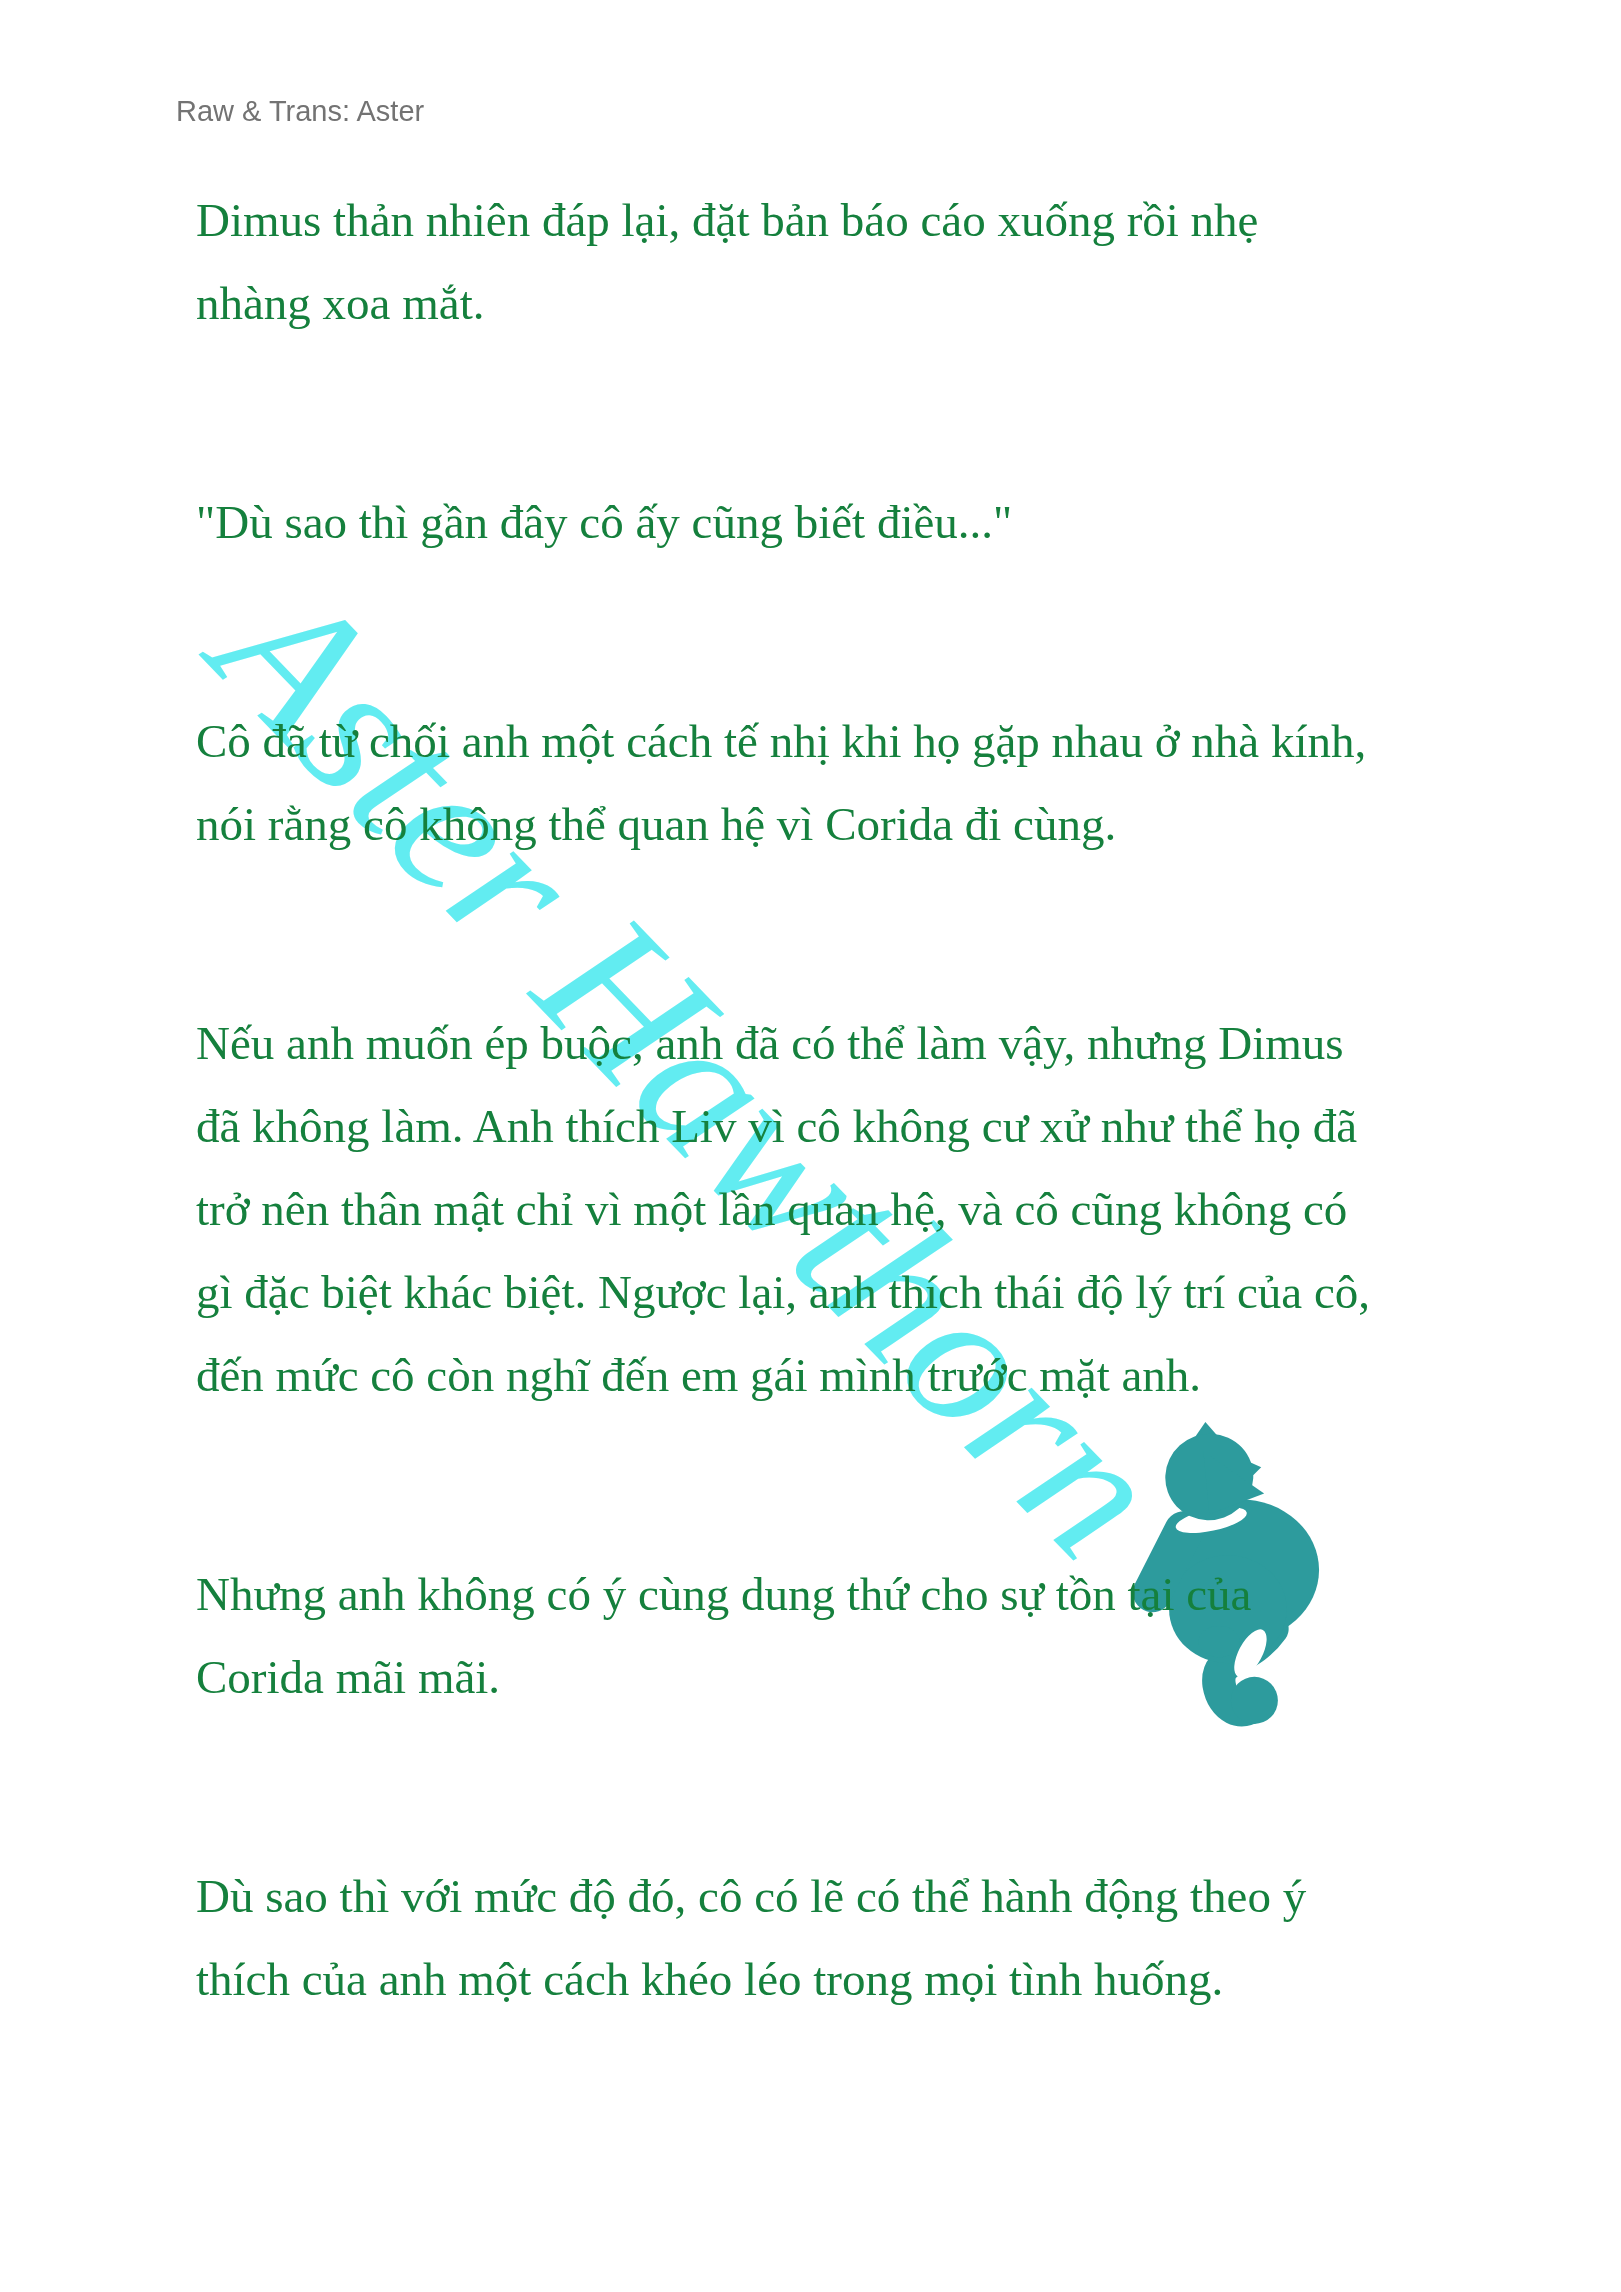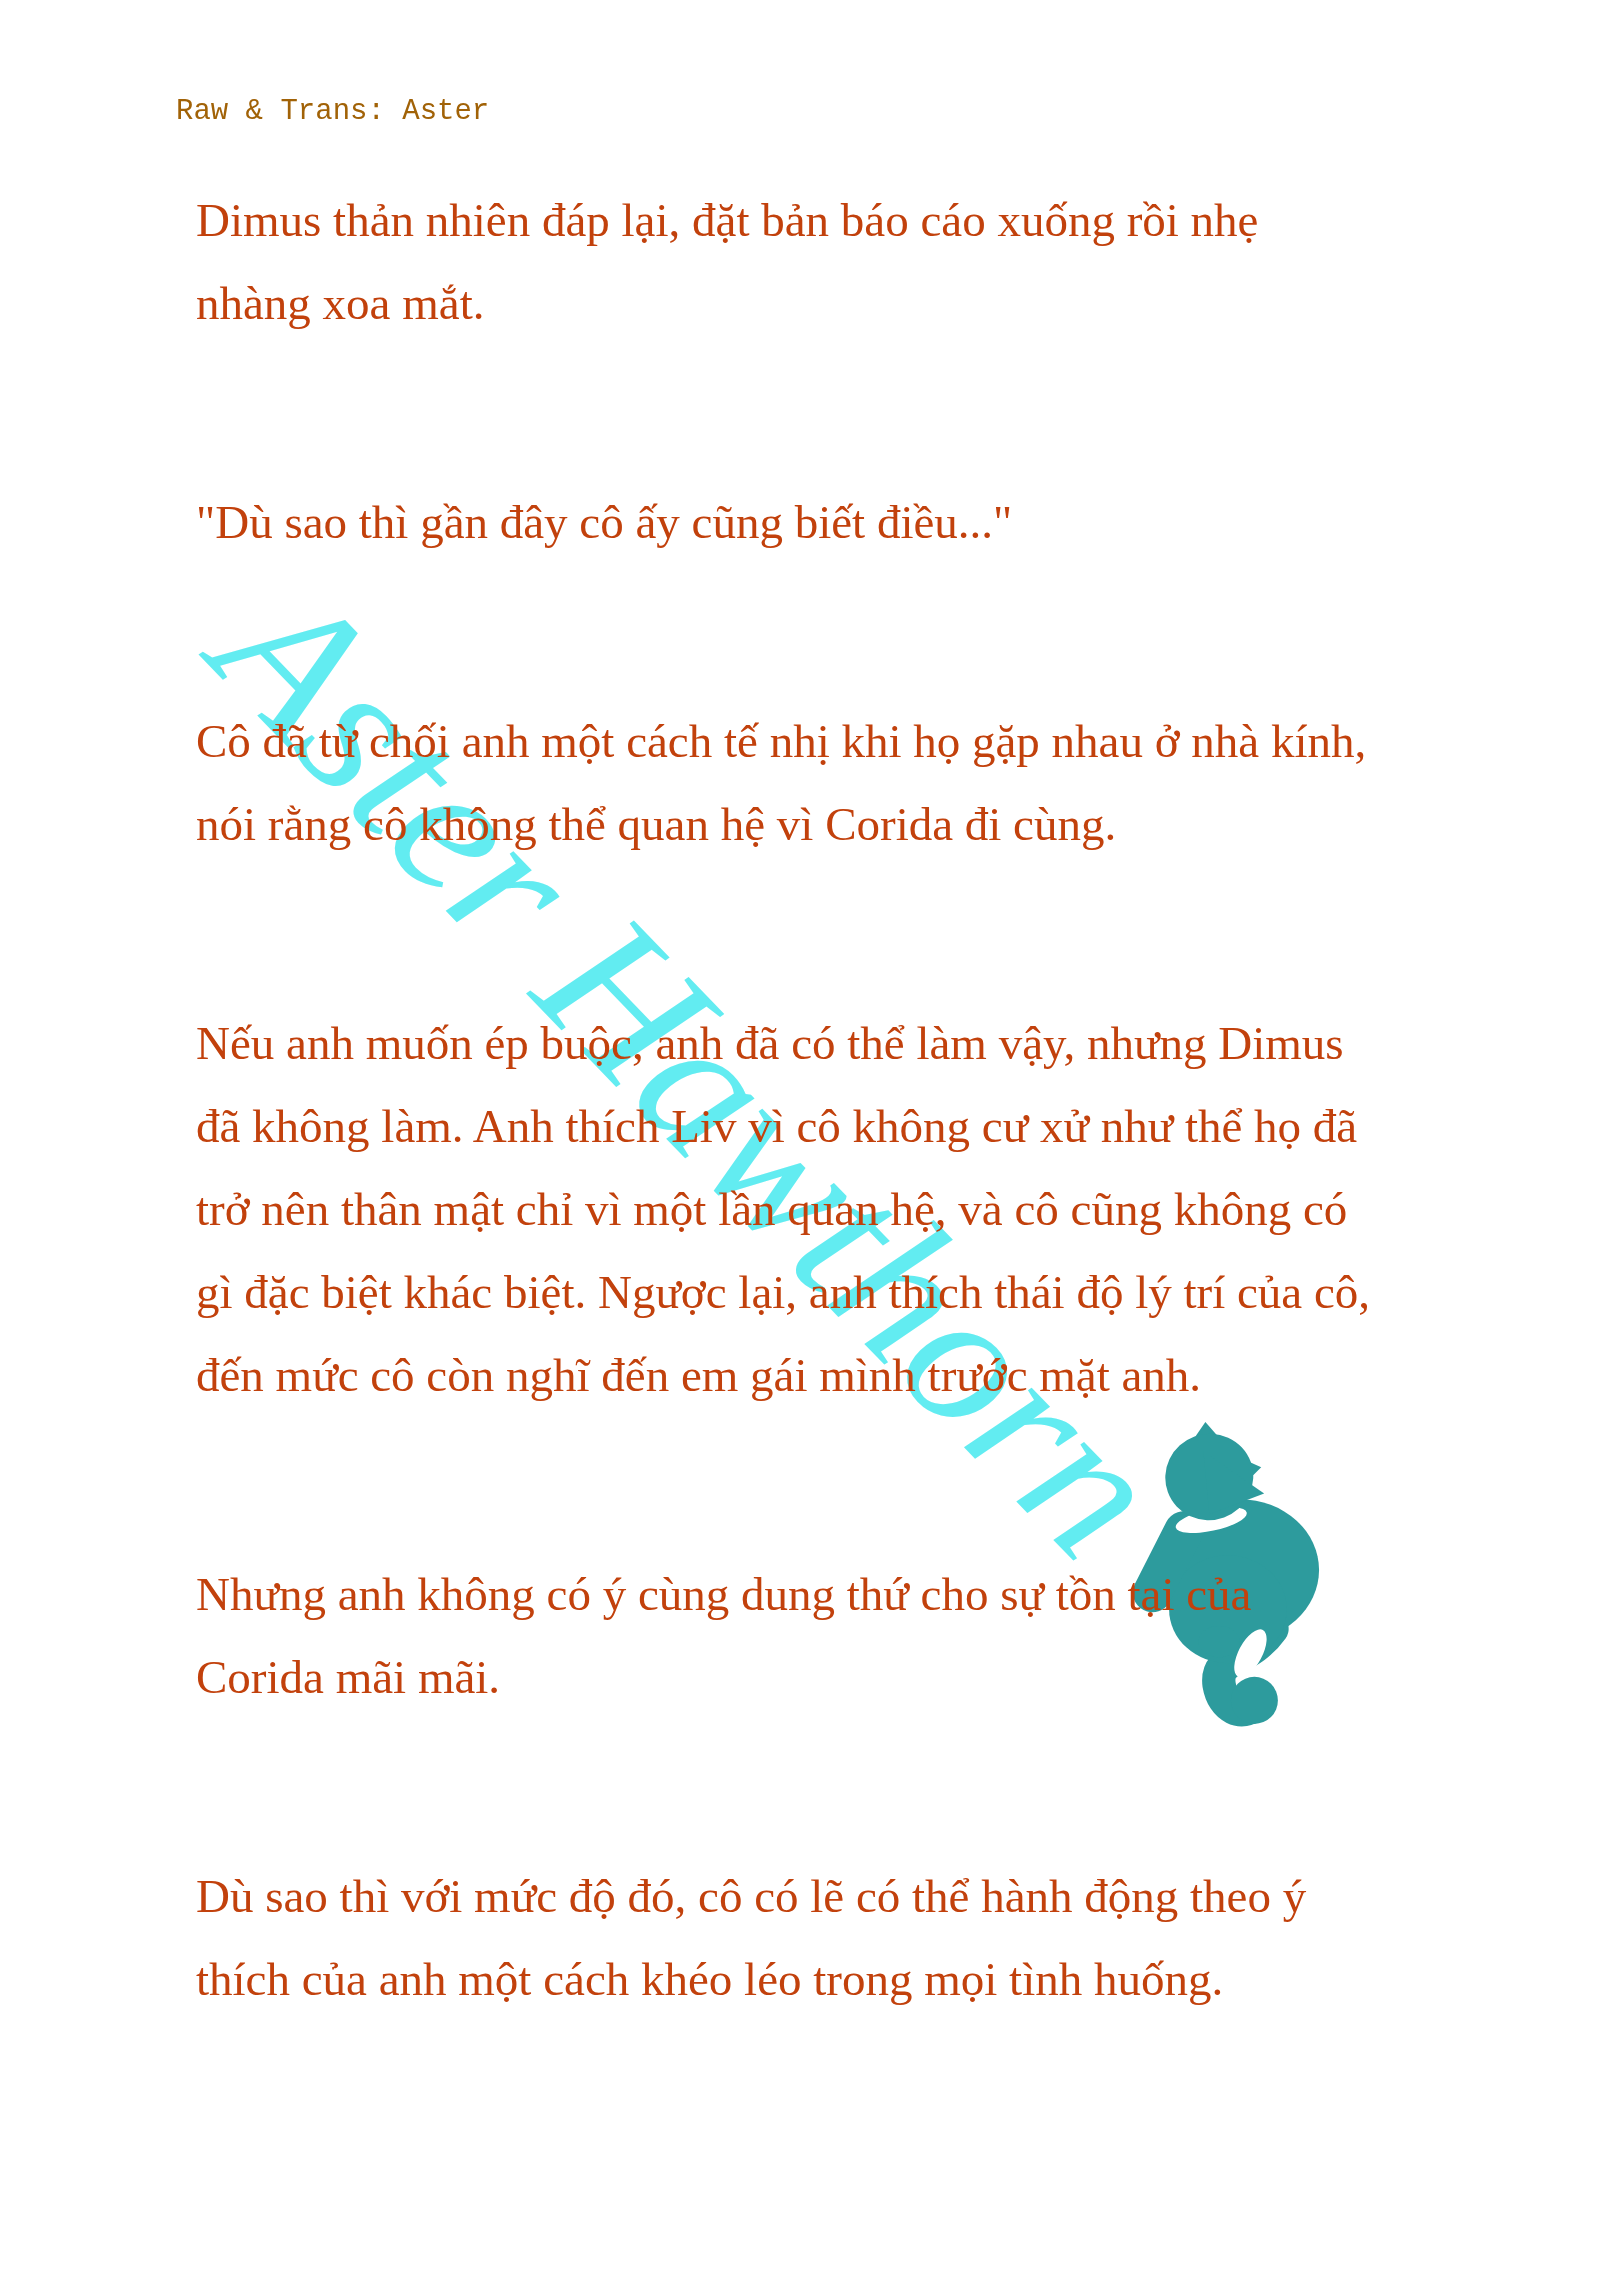--- a/index.html
+++ b/index.html
@@ -34,33 +34,33 @@
     left:1125px;
     top:1418px;
     width:196px;
     height:309px;
     z-index:2;
   }
   .header {
     position:absolute;
     left:176px;
     top:95px;
-    font-family:Liberation Mono, monospace;
+    font-family:Liberation Sans, sans-serif;
     font-size:29px;
-    color:#a16207;
+    color:#737373;
     z-index:3;
   }
   .body-text {
     position:absolute;
     left:196px;
     top:179px;
     width:1362px;
     font-size:47px;
     line-height:83px;
-    color:#c2410c;
+    color:#15803d;
     z-index:3;
   }
   .body-text p {
     margin:0 0 136px 0;
     white-space:pre-line;
   }
 </style>
 </head>
 <body>
 

